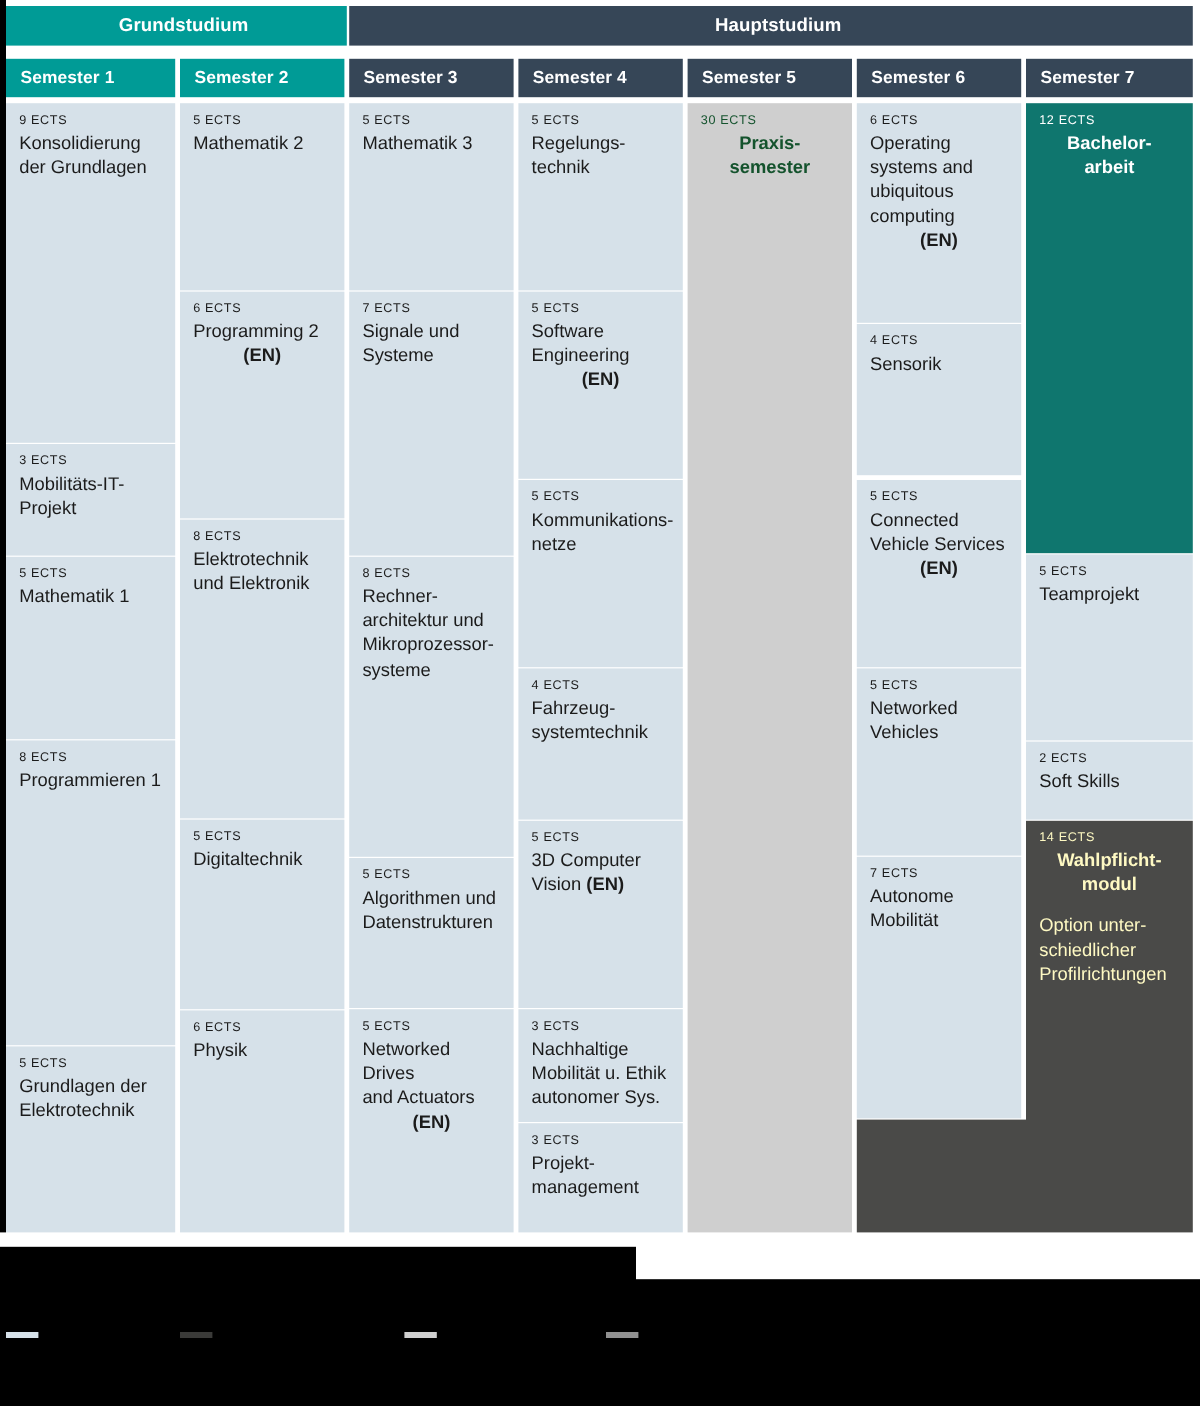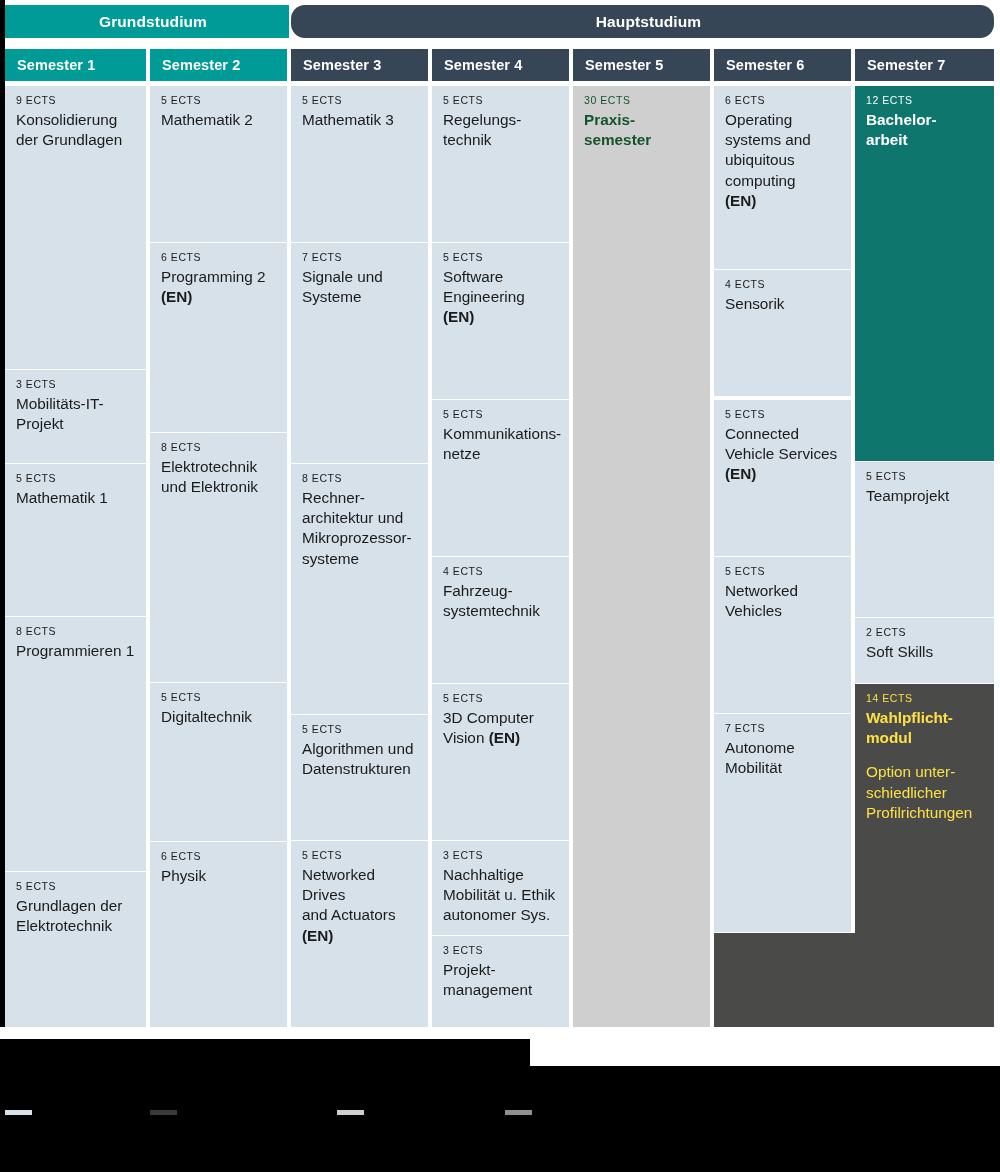--- a/index.html
+++ b/index.html
@@ -42,21 +42,21 @@
     display: flex;
     align-items: center;
     padding-left: 12px;
     color: #ffffff;
     font-size: 15.5px;
     font-weight: bold;
     letter-spacing: 0.1px;
     justify-content: center;
   }
   .phase-basic  { left: 5px;   width: 284px; background: #009b96; }
-  .phase-main   { left: 291px; width: 703px; background: #364657; border-radius: 14px; }
+  .phase-main   { left: 291px; width: 703px; background: #364657; }
 
   
   .sem-head {
     position: absolute;
     top: 49px;
     height: 32px;
     box-sizing: border-box;
     display: flex;
     align-items: center;
     padding-left: 12px;
@@ -71,37 +71,37 @@
   
   .cell {
     position: absolute;
     box-sizing: border-box;
     padding: 9px 11px 8px 11px;
     overflow: hidden;
   }
   .cell.blue { background: #d6e1e9; color: #1b1b1b; }
   .cell.midgray { background: #cfcfcf; color: #14532d; }
   .cell.gray { background: #0f766e; color: #ffffff; }
-  .cell.darkgray { background: #4a4a48; color: #fde047; }
+  .cell.darkgray { background: #4a4a48; color: #fef9c3; }
 
   .ects {
     font-size: 10.5px;
     font-weight: normal;
     letter-spacing: 0.55px;
     line-height: 1.1;
     margin-bottom: 3px;
     text-transform: uppercase;
   }
   .title {
     font-size: 15.3px;
     line-height: 1.33;
     font-weight: normal;
     white-space: pre-line;
   }
-  .title.bold { font-weight: bold; }
+  .title.bold { font-weight: bold; text-align: center; }
   .note {
     font-size: 15.3px;
     line-height: 1.33;
     white-space: pre-line;
     margin-top: 14px;
   }
 
   
   .redaction {
     position: absolute;

